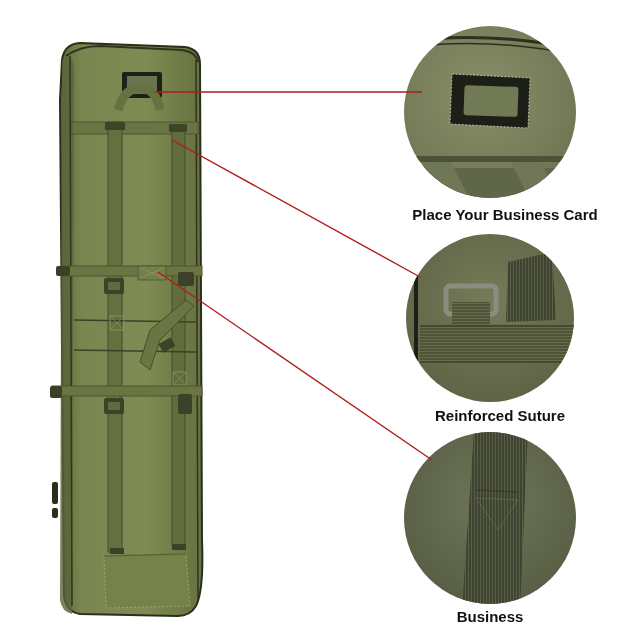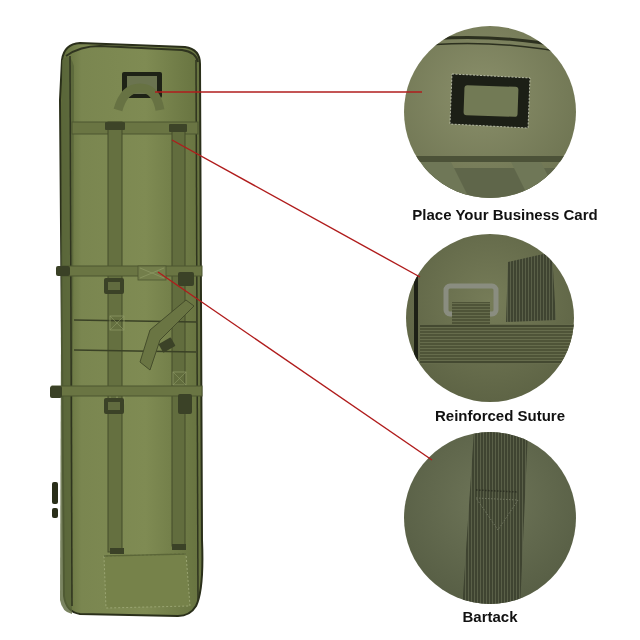--- a/index.html
+++ b/index.html
@@ -157,14 +157,14 @@
 
   <g stroke="#b01c1c" stroke-width="1.4" fill="none">
     <line x1="155" y1="92" x2="422" y2="92"></line>
     <line x1="172" y1="140" x2="420" y2="277"></line>
     <line x1="158" y1="272" x2="432" y2="460"></line>
   </g>
 </svg>
 
   <div class="label" style="left:380px;top:206px;width:250px;">Place Your Business Card</div>
   <div class="label" style="left:400px;top:407px;width:200px;">Reinforced Suture</div>
-  <div class="label" style="left:420px;top:608px;width:140px;">Bartack</div>
+  <div class="label" style="left:420px;top:608px;width:140px;">Business</div>
 </div>
 
 </body></html>

